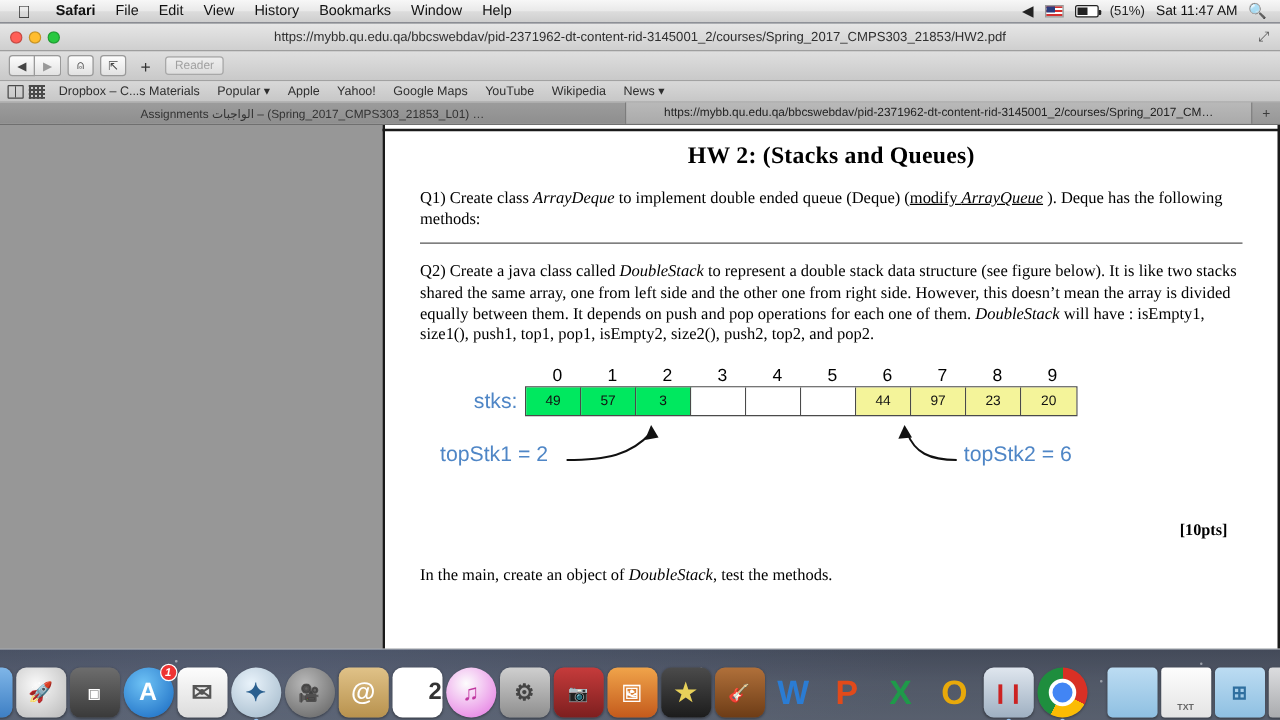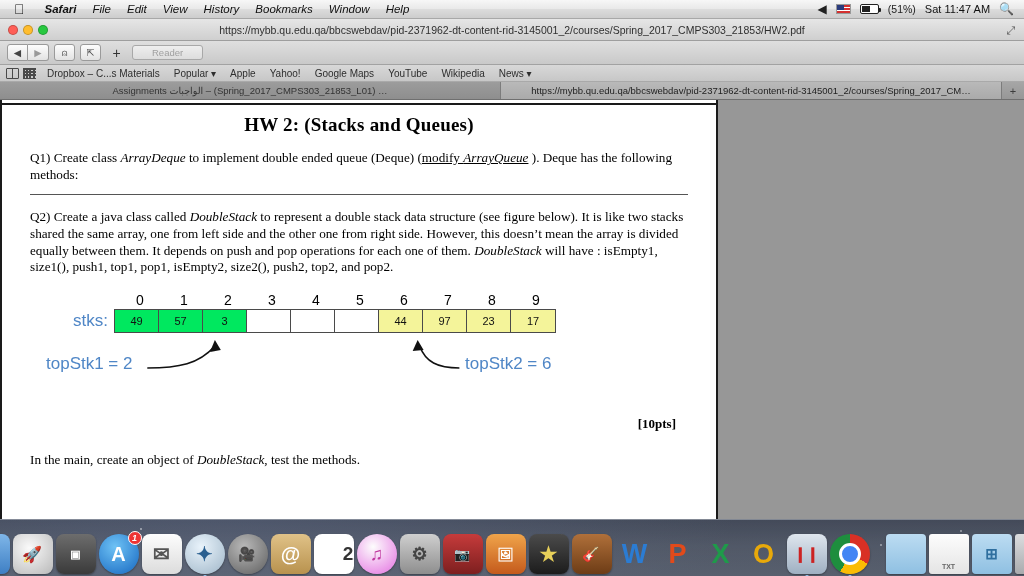--- a/index.html
+++ b/index.html
@@ -21,21 +21,21 @@
   .star { position:absolute; background:#fff; border-radius:50%; opacity:.55; }
 
   
   #menubar {
     position: absolute; top: 0; left: 0; width: 1024px; height: 19px;
     background: linear-gradient(180deg,#f7f7f7 0%, #e9e9e9 48%, #dcdcdc 52%, #cdcdcd 100%);
     border-bottom: 1px solid #a8a8a8;
     display: flex; align-items: center; font-size: 11.5px; color: #111;
   }
   #menubar .apple { margin: 0 12px 0 14px; font-size: 14px; line-height: 1; }
-  #menubar .mi { padding: 0 8px; white-space: nowrap; font-style: italic; }
+  #menubar .mi { padding: 0 8px; white-space: nowrap; }
   #menubar .mi.bold { font-weight: bold; }
   #menubar .spacer { flex: 1; }
   #menubar .right { display:flex; align-items:center; gap:9px; padding-right:10px; }
   .flag {
     width: 15px; height: 10px; position: relative; overflow: hidden;
     border: 1px solid #999;
     background: repeating-linear-gradient(180deg,#d4302f 0 1.6px,#fff 1.6px 3.2px);
   }
   .flag::before { content:""; position:absolute; left:0; top:0; width:7px; height:5px; background:#2a3b7d; }
   .batt {
@@ -105,21 +105,21 @@
     content:""; position:absolute; left:1px; top:-3px; width:3px; height:3px;
     border:1px solid #444; border-bottom:none; border-radius:2px 2px 0 0;
   }
   .url-text { font-size: 10px; white-space: nowrap; overflow: hidden; flex: 1; }
   .url-text b { color: #000; font-weight: bold; }
   .url-text span { color: #8a8a8a; }
   .reload { font-size: 11px; color: #555; flex: none; padding: 0 4px; }
   .reader-btn {
     height: 15px; border: 1px solid #a8a8a8; border-radius: 3px; flex: none;
     background: linear-gradient(180deg,#eee,#ddd); color: #a0a0a0;
-    font-size: 9.5px; padding: 0 19px; display: flex; align-items: center;
+    font-size: 9.5px; padding: 0 7px; display: flex; align-items: center;
   }
 
   #bookmarks {
     height: 17px; display: flex; align-items: center; gap: 0px; padding: 0 6px;
     background: linear-gradient(180deg,#d8d8d8,#c7c7c7);
     border-bottom: 1px solid #a9a9a9; font-size: 10px; color: #2e2e2e;
   }
   #bookmarks .bm { padding: 0 7px; white-space: nowrap; }
   .bk-icon { width: 13px; height: 11px; margin-right: 4px; position: relative; }
   .ico-book {
@@ -146,21 +146,21 @@
   .tab.active { background: linear-gradient(180deg,#b9b9b9,#aaa); color:#222; }
   .tab-add {
     width: 22px; display: flex; align-items: center; justify-content: center;
     font-size: 11px; color: #3c3c3c;
     background: linear-gradient(180deg,#a6a6a6,#979797);
   }
 
   
   #pdfview {
     flex: 1; background: #979797; position: relative; overflow: hidden;
-    display: flex; justify-content: flex-start;
+    display: flex; justify-content: flex-end;
   }
   #page {
     width: 718px; background: #fff; margin-top: 0px;
     border-left: 2px solid #1a1a1a; border-right: 2px solid #1a1a1a;
     position: relative; padding: 0 28px;
     font-family: "Liberation Serif", serif; color: #000;
   }
   #page::before {
     content:""; position:absolute; left:-2px; right:-2px; top:3px; height:2px; background:#1a1a1a;
   }
@@ -369,21 +369,21 @@
             <div class="cells">
               <div class="cell" style="background:#00e85f">49</div>
               <div class="cell" style="background:#00e85f">57</div>
               <div class="cell" style="background:#00e85f">3</div>
               <div class="cell" style="background:#ffffff"></div>
               <div class="cell" style="background:#ffffff"></div>
               <div class="cell" style="background:#ffffff"></div>
               <div class="cell" style="background:#f4f49a">44</div>
               <div class="cell" style="background:#f4f49a">97</div>
               <div class="cell" style="background:#f4f49a">23</div>
-              <div class="cell" style="background:#f4f49a">17</div>
+              <div class="cell" style="background:#f4f49a">20</div>
             </div>
           </div>
 
           <svg class="figsvg" viewBox="0 0 662 112" preserveAspectRatio="none">
             <path d="M 118 76 C 150 76, 170 72, 186 54" stroke="#111" stroke-width="1.6" fill="none"></path>
             <polygon points="186,48 181,60 192,58" fill="#111"></polygon>
             <path d="M 432 76 C 410 76, 398 70, 392 54" stroke="#111" stroke-width="1.6" fill="none"></path>
             <polygon points="390,48 385,59 396,58" fill="#111"></polygon>
           </svg>
 

